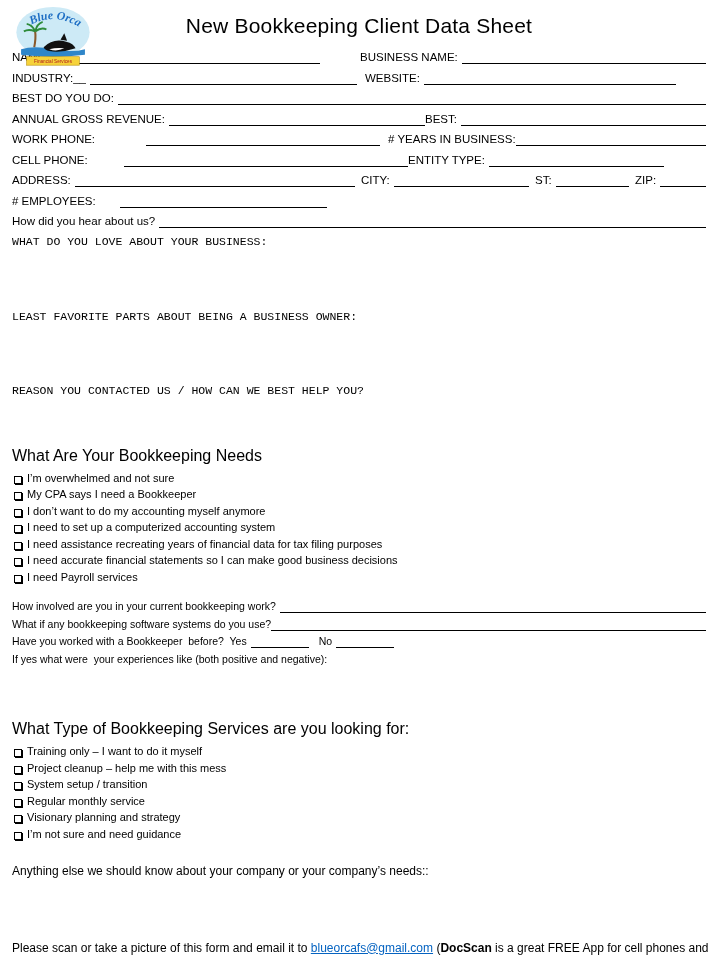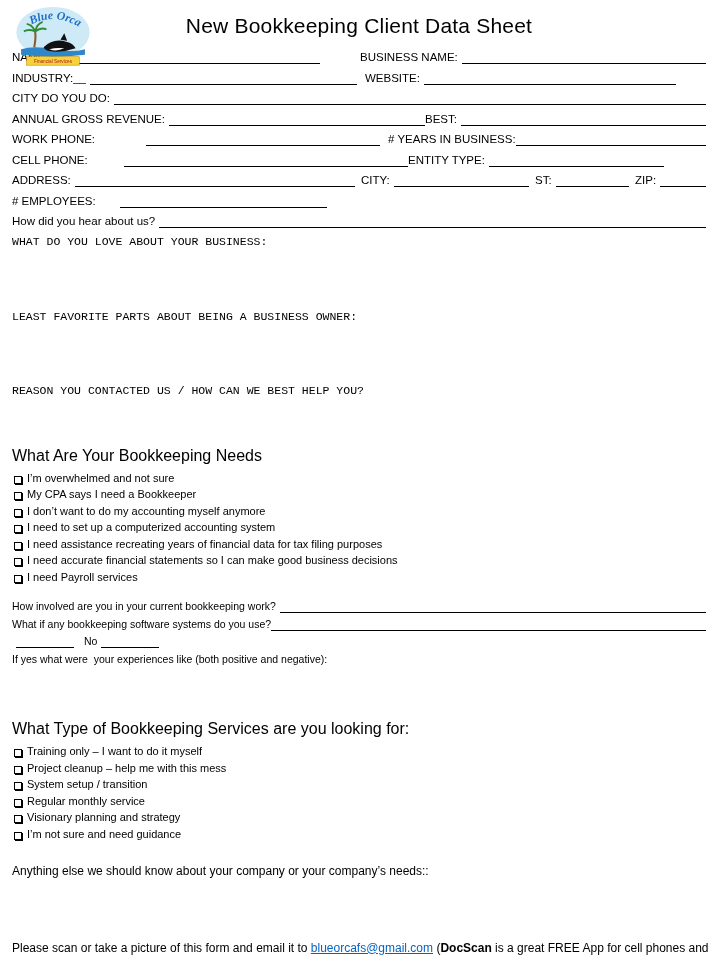--- a/index.html
+++ b/index.html
@@ -128,21 +128,21 @@
       </div>
       <span style="flex:0 0 8px;"></span>
       <div class="fld" style="flex:1 1 auto; margin-right:30px;text-align:center;">
         <span class="lbl">WEBSITE:</span>
           <span class="line"></span>
       </div>
     </div>
 
     <div class="frow">
       <div class="fld" style="flex:1 1 auto;">
-        <span class="lbl">CITY DO YOU DO:</span>
+        <span class="lbl">BEST DO YOU DO:</span>
           <span class="line"></span>
       </div>
     </div>
 
     <div class="frow">
       <div class="fld" style="flex:0 0 413px;">
         <span class="lbl">ANNUAL GROSS REVENUE:</span>
           <span class="line"></span>
       </div>
       <div class="fld" style="flex:1 1 auto;">
@@ -260,20 +260,21 @@
 
   <div class="qrow">
     <span class="lbl">How involved are you in your current bookkeeping work?</span>
       <span class="line"></span>
   </div>
   <div class="qrow">
     <span class="lbl">What if any bookkeeping software systems do you use?</span>
       <span class="line" style="margin-left:0;"></span>
   </div>
   <div class="qrow" style="max-width:360px;">
+    <span class="lbl">Have you worked with a Bookkeeper  before?  Yes</span>
       <span class="line shortline"></span>
       <span class="lbl" style="margin-left:10px;">No</span>
       <span class="line shortline"></span>
   </div>
   <div class="qrow">
     <span class="lbl">If yes what were  your experiences like (both positive and negative):</span>
   </div>
 
   <div style="height:40px;"></div>
 

